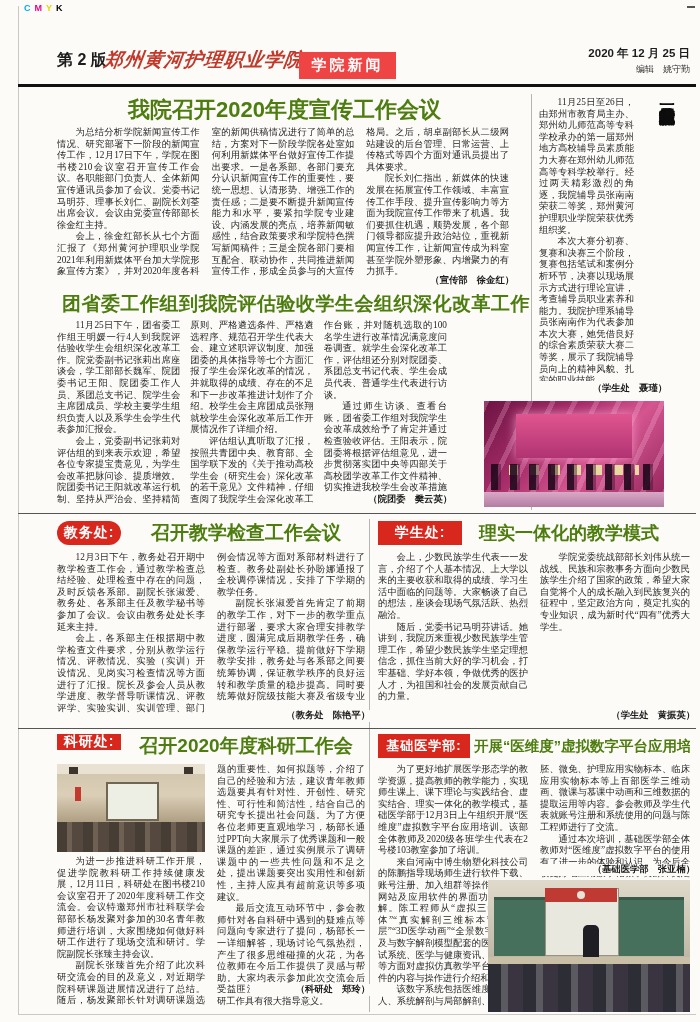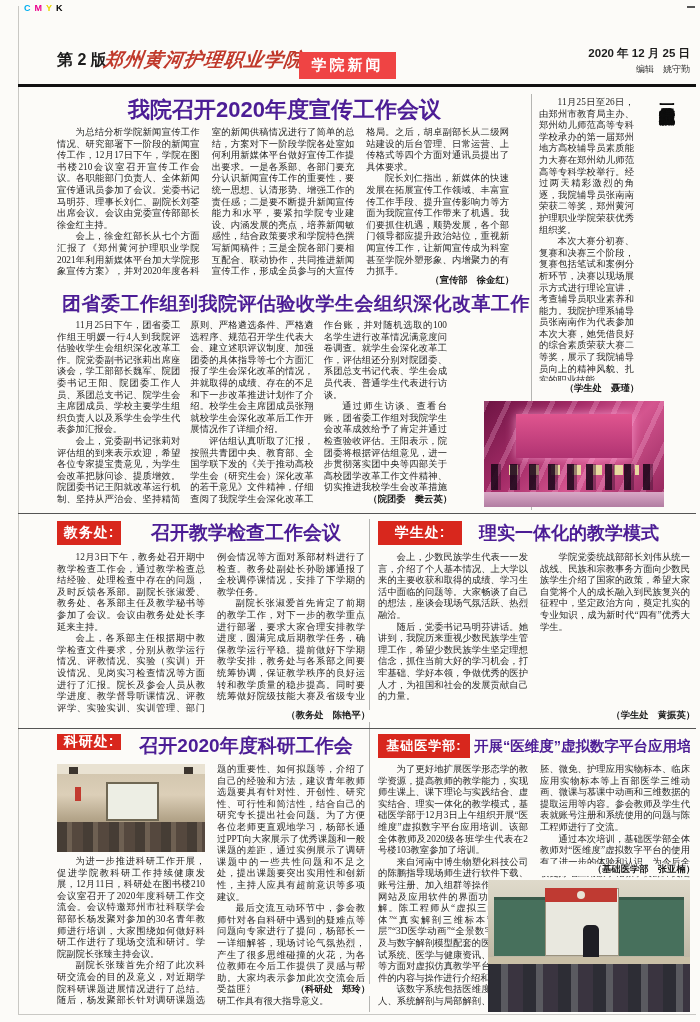--- a/index.html
+++ b/index.html
@@ -1,21 +1,21 @@
 <!DOCTYPE html>
 <html><head>
 <meta charset="utf-8">
 <style>
   html,body{margin:0;padding:0;}
   body{width:700px;height:1022px;position:relative;background:#efeeea;
        font-family:"Liberation Serif",serif;color:#1c1c1c;}
   .page{position:absolute;inset:0;background:#fcfbf8;}
   .abs{position:absolute;}
   .sans{font-family:"Liberation Sans",sans-serif;}
-  .headline{font-family:"Liberation Sans",sans-serif;font-weight:900;color:#4c1d95;
+  .headline{font-family:"Liberation Sans",sans-serif;font-weight:900;color:#4d7c0f;
             text-align:center;white-space:nowrap;overflow:hidden;}
   .body-text{font-size:9.3px;line-height:11.6px;text-align:justify;color:#262626;
              overflow:hidden;column-fill:auto;}
   .body-text p{margin:0;text-indent:2em;}
   .cols3{column-count:3;column-gap:12px;}
   .cols2{column-count:2;column-gap:12px;}
   .byline{position:absolute;font-weight:bold;font-size:9.3px;line-height:11.6px;
           text-align:right;background:#fcfbf8;padding-left:5px;white-space:nowrap;}
   .dept-label{background:#d8271d;color:#fff;font-family:"Liberation Sans",sans-serif;
               font-weight:bold;display:flex;align-items:center;justify-content:center;
@@ -100,36 +100,36 @@
     <p>通过师生访谈、查看台账，团省委工作组对我院学生会改革成效给予了肯定并通过检查验收评估。王阳表示，院团委将根据评估组意见，进一步贯彻落实团中央等四部关于高校团学改革工作文件精神、切实推进我校学生会改革措施落地落实，推动我院团学工作再上新台阶。</p>
   </div>
   <div class="byline" style="left:330px;top:494px;width:117px;">（院团委　樊云英）</div>
 
   <div class="abs vline" style="left:531px;top:94px;height:416px;"></div>
   <div class="abs body-text" style="left:539px;top:97px;width:95px;height:284px;">
     <p>11月25日至26日，由郑州市教育局主办、郑州幼儿师范高等专科学校承办的第一届郑州地方高校辅导员素质能力大赛在郑州幼儿师范高等专科学校举行。经过两天精彩激烈的角逐，我院辅导员张南南荣获二等奖，郑州黄河护理职业学院荣获优秀组织奖。</p>
     <p>本次大赛分初赛、复赛和决赛三个阶段，复赛包括笔试和案例分析环节，决赛以现场展示方式进行理论宣讲，考查辅导员职业素养和能力。我院护理系辅导员张南南作为代表参加本次大赛，她凭借良好的综合素质荣获大赛二等奖，展示了我院辅导员向上的精神风貌、扎实的职业技能。</p>
 
   </div>
-  <div class="byline" style="left:552px;top:383px;width:82px;">（学生处　聂瑾）</div>
+  <div class="byline" style="left:580px;top:383px;width:82px;">（学生处　聂瑾）</div>
   <div class="abs photo" style="left:484px;top:401px;width:180px;height:106px;">
     <div class="stage-bg"></div>
     <div class="stage-beams"></div>
     <div class="stage-screen"></div>
     <div class="stage-certs"></div>
     <div class="stage-people"></div>
     <div class="stage-floor"></div>
   </div>
   <div class="abs vert-title" style="left:641px;top:96px;width:50px;height:414px;">我院在第一届郑州地方高校辅导员素质能力大赛中获佳绩</div>
 
   <div class="abs" style="left:18px;top:513px;width:678px;height:1px;background:#555;"></div>
   <div class="abs vline" style="left:369px;top:519px;height:493px;"></div>
   <div class="abs" style="left:18px;top:728px;width:678px;height:1px;background:#555;"></div>
 
-  <div class="abs dept-label" style="left:57px;top:521px;width:64px;height:24px;">教务处:</div>
+  <div class="abs dept-label" style="left:57px;top:521px;width:64px;height:24px;border-radius:12px;">教务处:</div>
   <div class="abs headline" style="left:129px;top:520px;width:234px;font-size:19px;">召开教学检查工作会议</div>
   <div class="abs body-text cols2" style="left:57px;top:552px;width:308px;height:170px;">
     <p>12月3日下午，教务处召开期中教学检查工作会，通过教学检查总结经验、处理检查中存在的问题，及时反馈各系部。副院长张淑爱、教务处、各系部主任及教学秘书等参加了会议。会议由教务处处长李延来主持。</p>
     <p>会上，各系部主任根据期中教学检查文件要求，分别从教学运行情况、评教情况、实验（实训）开设情况、见岗实习检查情况等方面进行了汇报。院长及参会人员从教学进度、教学督导听课情况、评教评学、实验实训、实训管理、部门例会情况等方面对系部材料进行了检查。教务处副处长孙盼娜通报了全校调停课情况，安排了下学期的教学任务。</p>
     <p>副院长张淑爱首先肯定了前期的教学工作，对下一步的教学重点进行部署，要求大家合理安排教学进度，圆满完成后期教学任务，确保教学运行平稳。提前做好下学期教学安排，教务处与各系部之间要统筹协调，保证教学秩序的良好运转和教学质量的稳步提高。同时要统筹做好院级技能大赛及省级专业竞赛选手的选拔工作，做好课程建设和其他项目建设的准备。</p>
 
   </div>
   <div class="byline" style="left:250px;top:710px;width:115px;">（教务处　陈艳平）</div>
 
   <div class="abs dept-label" style="left:378px;top:521px;width:84px;height:24px;text-align:right;">学生处:</div>

